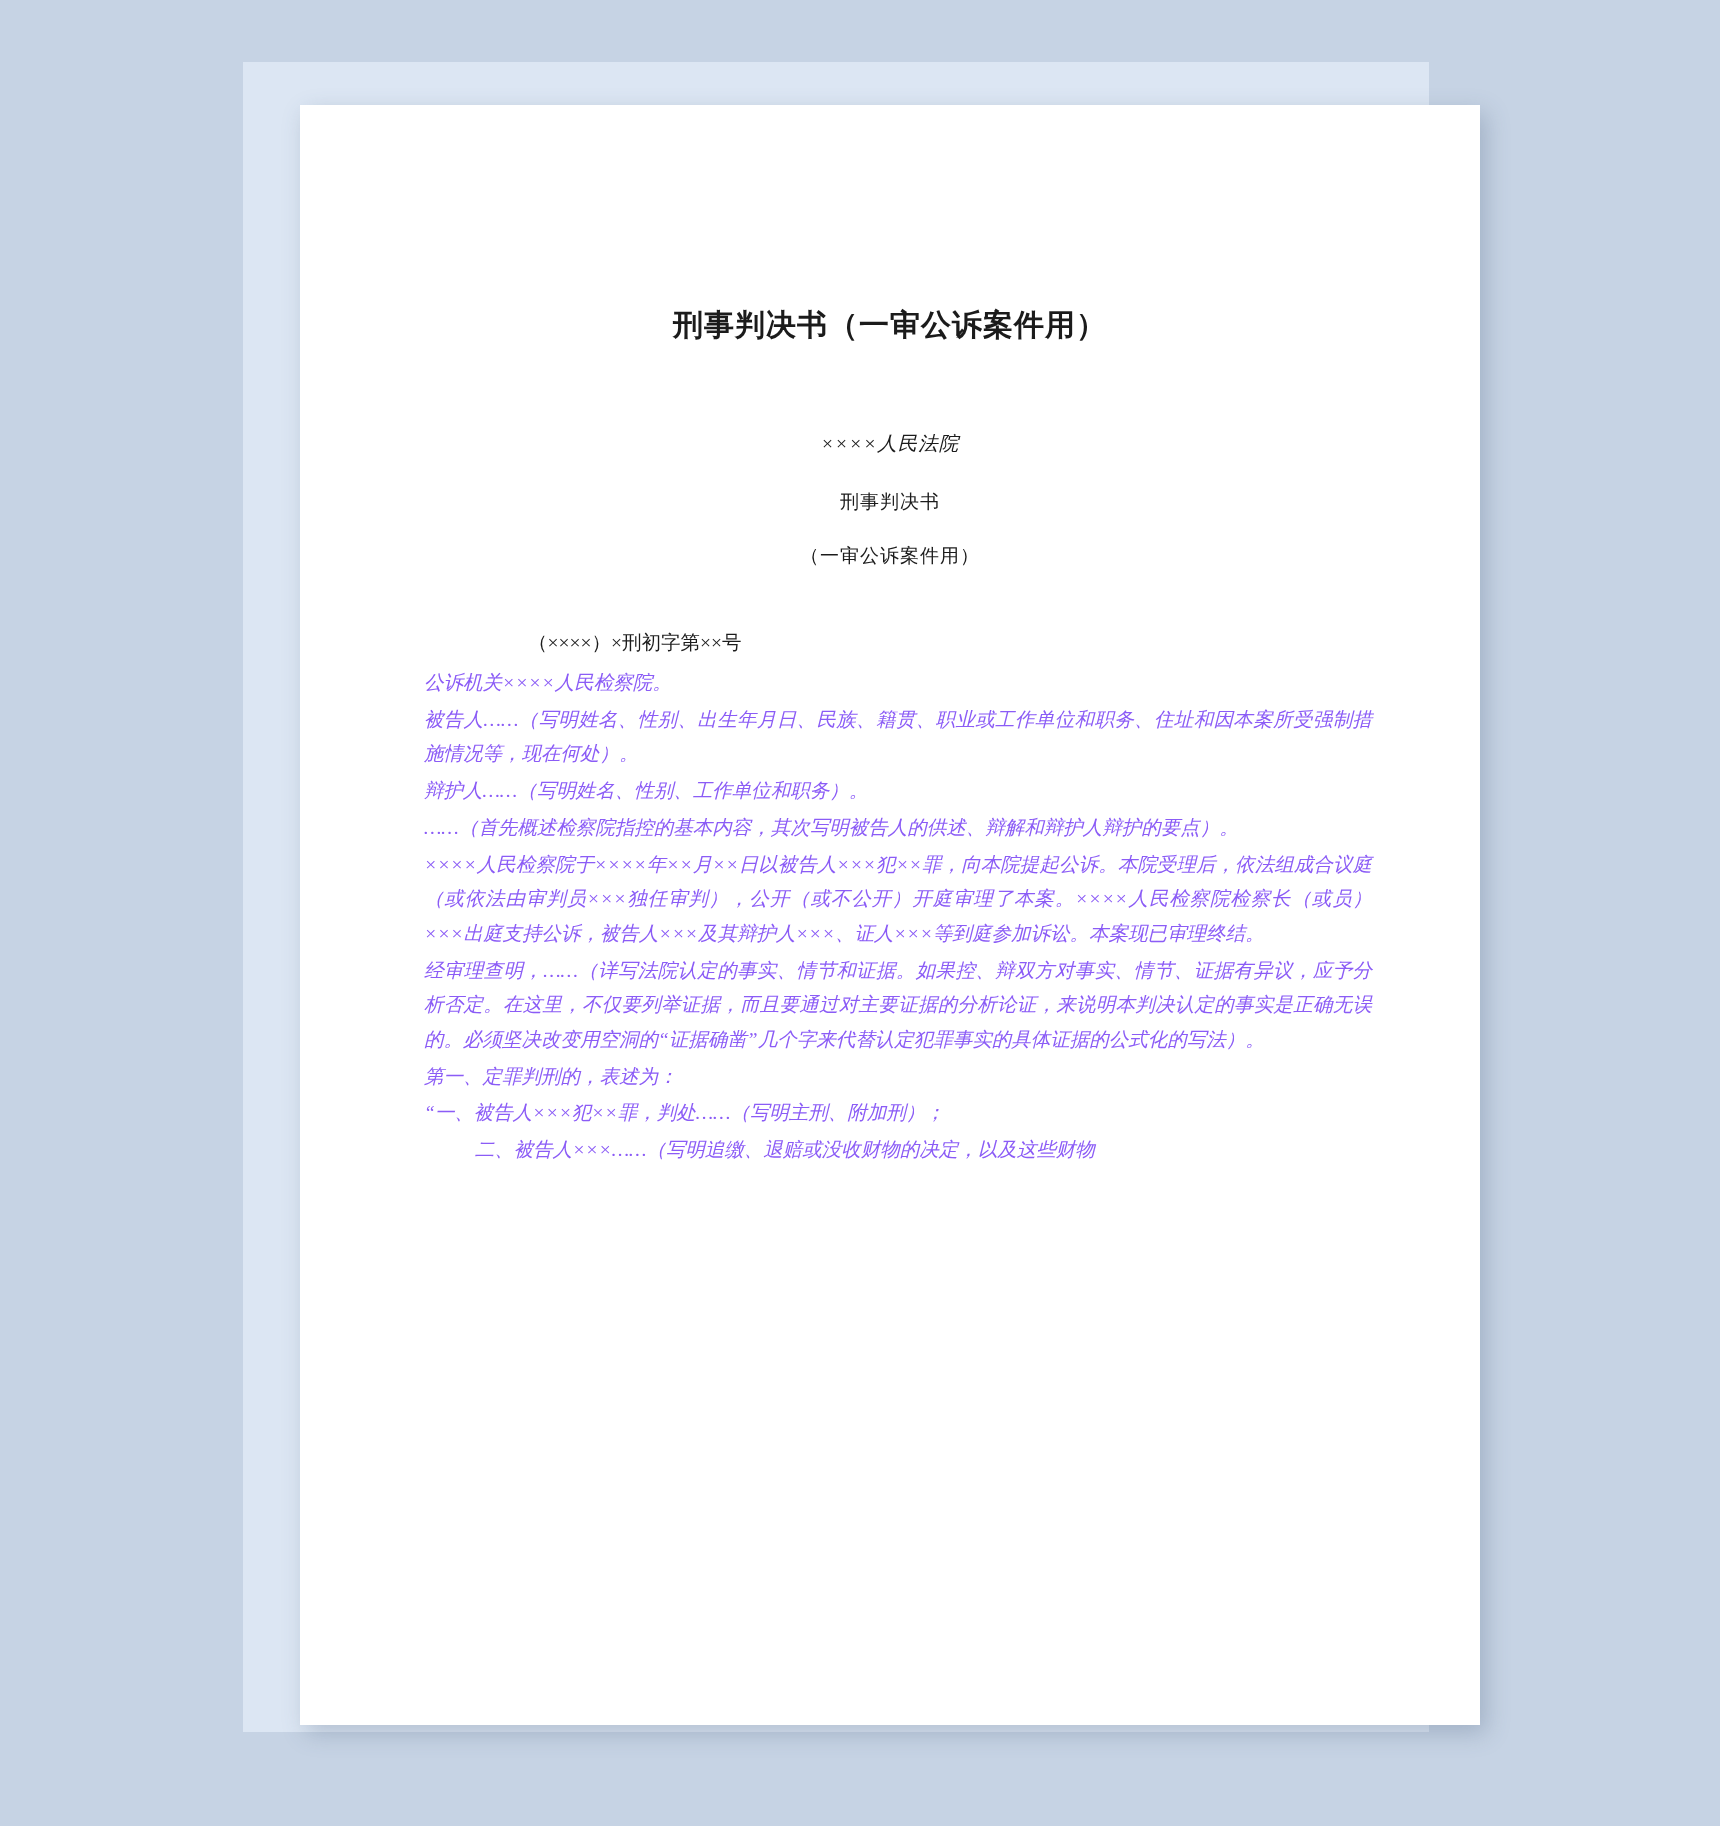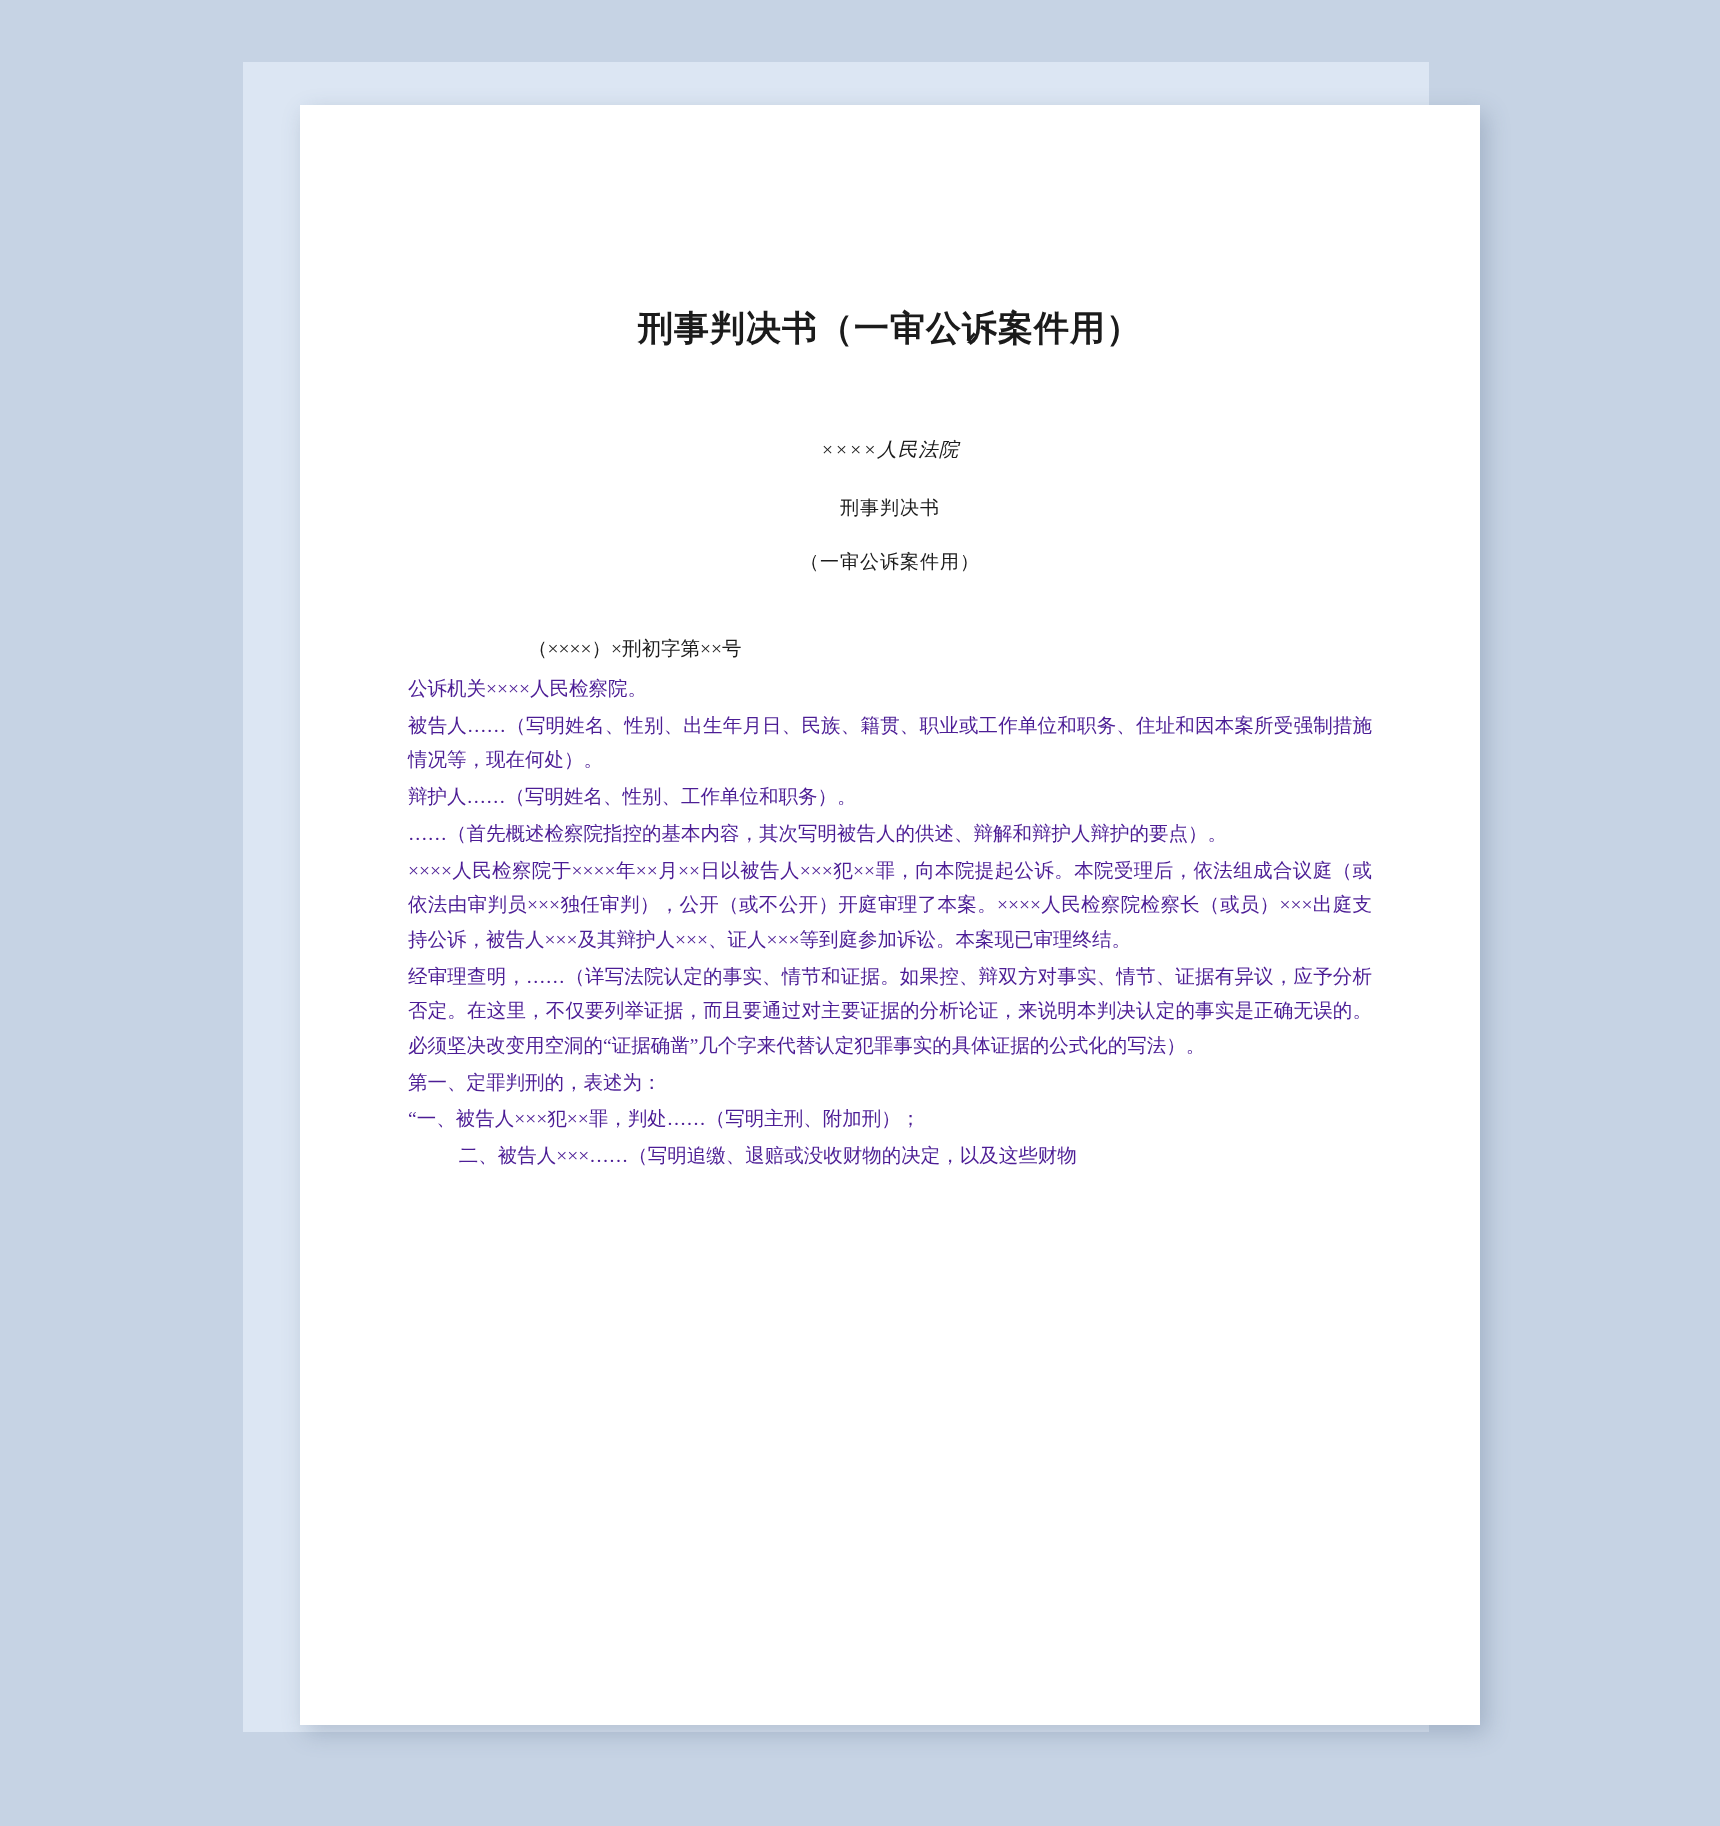--- a/index.html
+++ b/index.html
@@ -41,21 +41,21 @@
     left: 0;
     top: 0;
     right: 0;
     bottom: 0;
     padding: 200px 108px 0 108px;
     box-sizing: border-box;
   }
 
   .doc-title {
     text-align: center;
-    font-size: 35px;
+    font-size: 30px;
     font-weight: bold;
     letter-spacing: 1px;
     color: #1b1b1b;
     margin: 0 0 84px 0;
   }
 
   .court-block {
     text-align: center;
     color: #1b1b1b;
   }
@@ -80,25 +80,26 @@
     text-align: left;
     font-size: 19.5px;
     color: #1b1b1b;
     margin: 0 0 10px 0;
     padding-left: 120px;
   }
 
   .body-text p {
     font-size: 19.5px;
     line-height: 1.78;
-    color: #4c1d95;
-    margin: 0 0 2px 0;
+    color: #8b5cf6;
+    margin: 0 0 2px 16px;
     text-align: justify;
     text-justify: inter-ideograph;
     text-indent: 2em;
+    font-style: italic;
   }
   .body-text p.no-indent {
     text-indent: 0;
   }
   .body-text p.indent-sub {
     text-indent: 2.6em;
   }
 </style>
 </head>
 <body>

